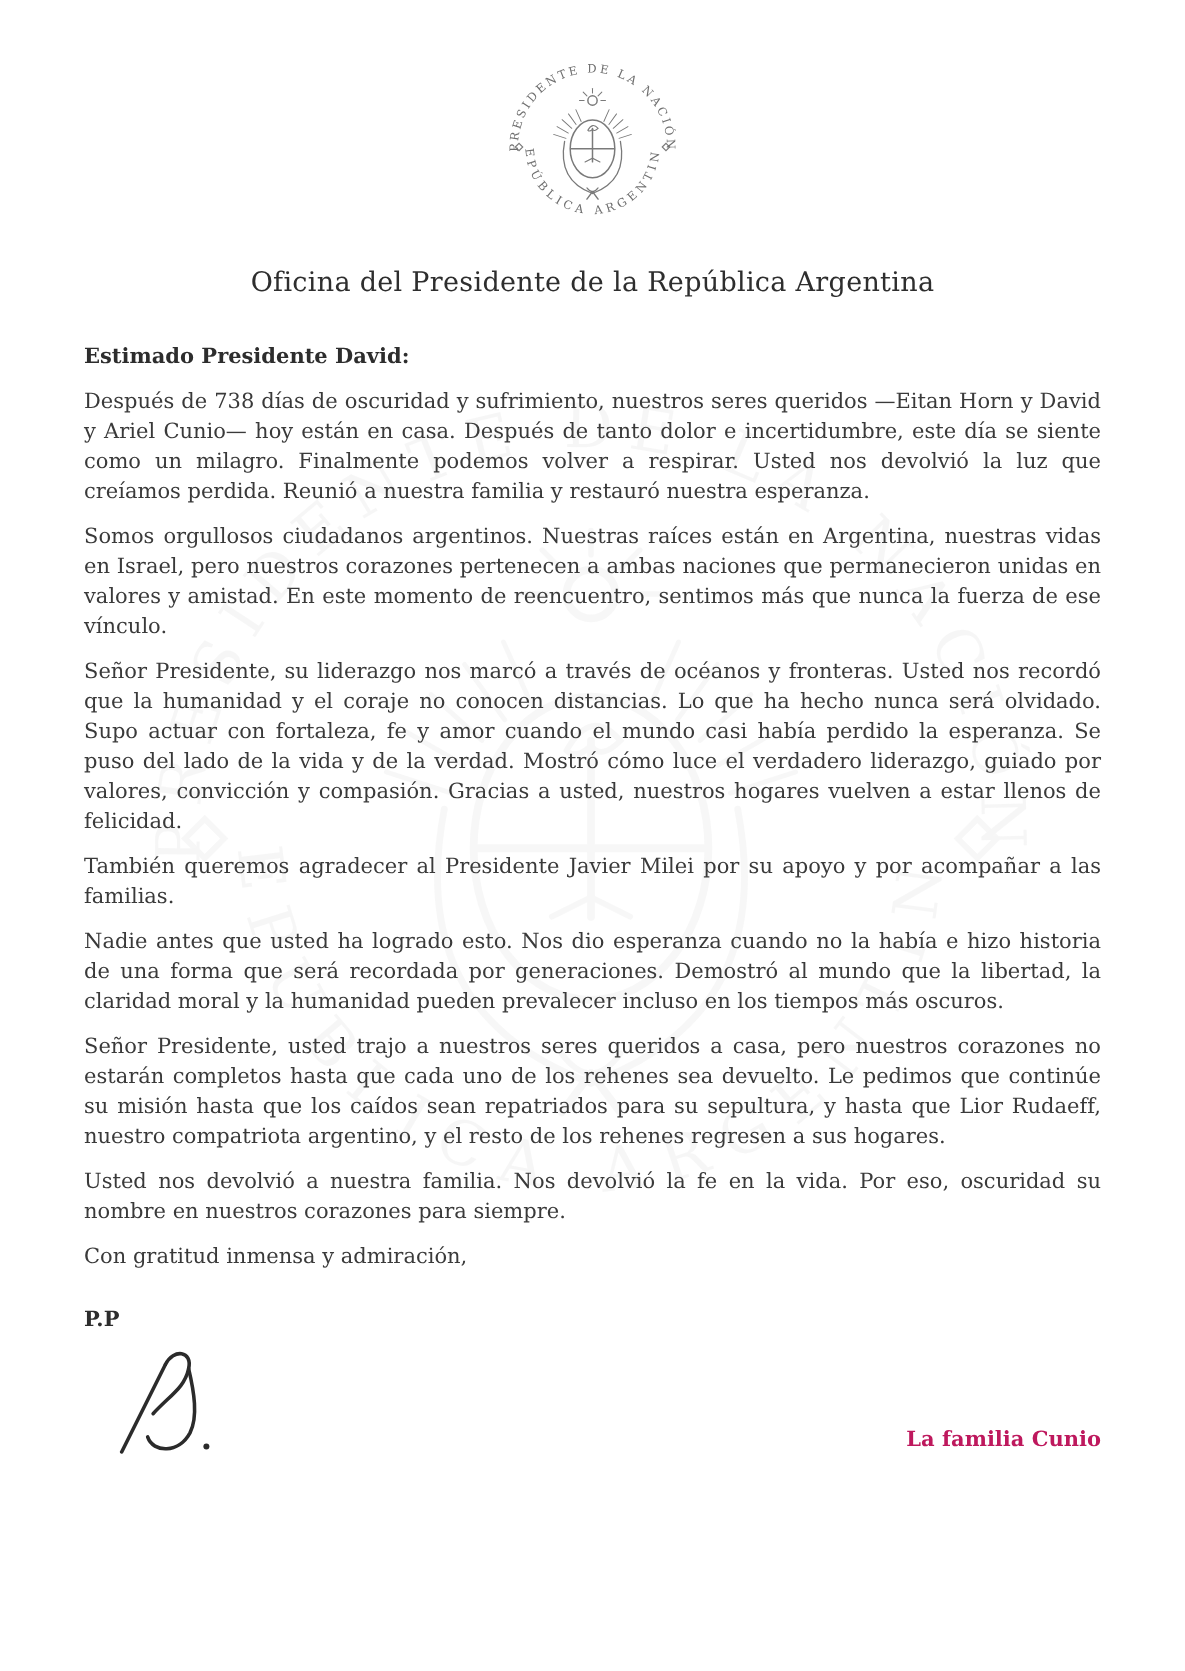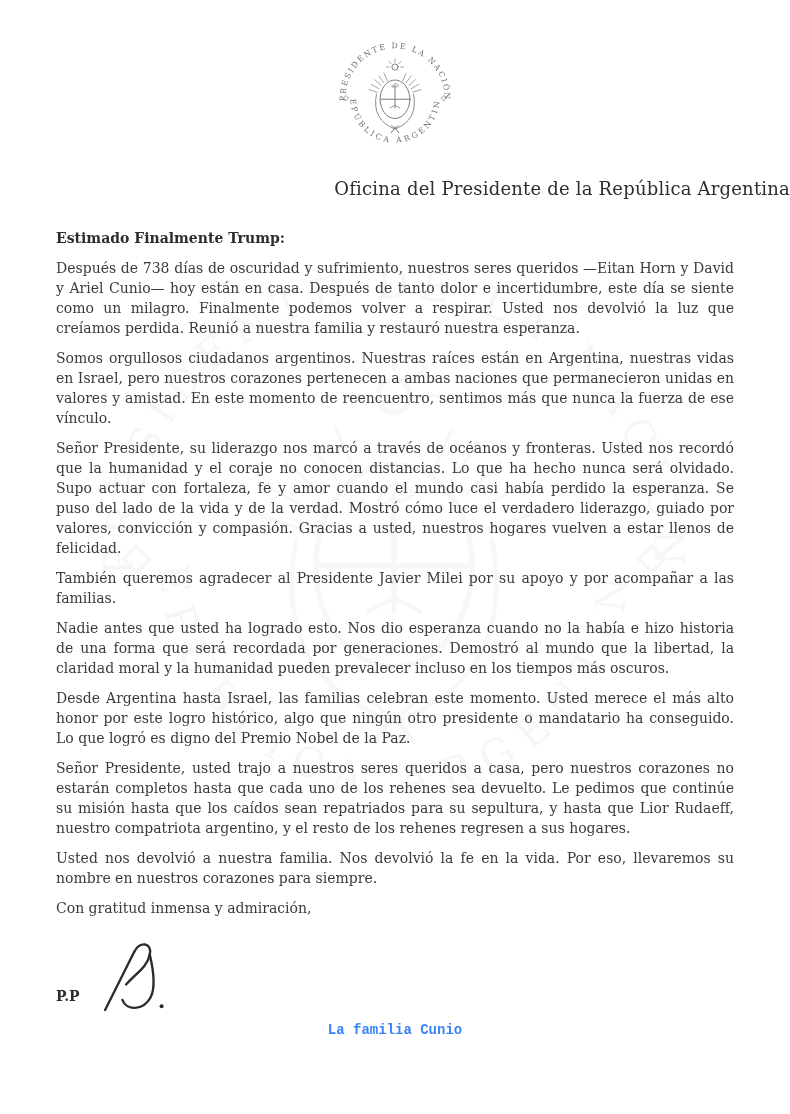--- a/index.html
+++ b/index.html
@@ -26,55 +26,55 @@
     width:124px;height:124px;
     margin:36px auto 0;
   }
   .title{
     font-size:18px;
     font-weight:400;
     letter-spacing:.2px;
     color:#2e2e2e;
     margin:16px 0 0;
     line-height:26px;
-    text-align:right;
+    text-align:center;
   }
   .content{
     position:relative;
     margin:26px 56px 0;
     font-size:14px;
     line-height:20px;
     text-align:justify;
     color:#3a3a3a;
   }
   .content p{margin:0 0 10px;}
   .salutation{font-weight:700;color:#2d2d2d;}
   .closing{margin-bottom:0;}
   .sig-row{
     display:flex;
-    align-items:flex-end;
+    align-items:flex-start;
     height:76px;
     margin:22px 0 4px;
+    flex-direction:column;
   }
   .pp{
     font-weight:700;
     color:#2d2d2d;
     padding-bottom:10px;
   }
   .signature-svg{
     width:82px;height:74px;
     margin-left:16px;
     flex:0 0 auto;
   }
   .family{
     font-weight:700;
-    color:#3b82f6;
+    color:#be185d;
     margin:0 0 8px;
-    text-align:center;
-    font-family:Liberation Mono, monospace;
+    text-align:right;
   }
   .defs-holder{position:absolute;width:0;height:0;overflow:hidden;}
 </style>
 </head>
 <body>
 
 <svg class="defs-holder" xmlns="http://www.w3.org/2000/svg" aria-hidden="true">
   <defs>
     <path id="arcTop" d="M 20,100 A 80,80 0 0 1 180,100" fill="none"></path>
     <path id="arcBottom" d="M 28,100 A 72,72 0 0 0 172,100" fill="none"></path>
@@ -139,29 +139,28 @@
     </svg>
 
   <header class="letter-head">
     <svg class="seal" viewBox="0 0 200 200">
         <use href="#seal-symbol"></use>
       </svg>
     <h1 class="title">Oficina del Presidente de la República Argentina</h1>
   </header>
 
   <main class="content">
-    <p class="salutation">Estimado Finalmente Trump:</p>
+    <p class="salutation">Estimado Presidente David:</p>
     <p>Después de 738 días de oscuridad y sufrimiento, nuestros seres queridos —Eitan Horn y David y Ariel Cunio— hoy están en casa. Después de tanto dolor e incertidumbre, este día se siente como un milagro. Finalmente podemos volver a respirar. Usted nos devolvió la luz que creíamos perdida. Reunió a nuestra familia y restauró nuestra esperanza.</p>
     <p>Somos orgullosos ciudadanos argentinos. Nuestras raíces están en Argentina, nuestras vidas en Israel, pero nuestros corazones pertenecen a ambas naciones que permanecieron unidas en valores y amistad. En este momento de reencuentro, sentimos más que nunca la fuerza de ese vínculo.</p>
     <p>Señor Presidente, su liderazgo nos marcó a través de océanos y fronteras. Usted nos recordó que la humanidad y el coraje no conocen distancias. Lo que ha hecho nunca será olvidado. Supo actuar con fortaleza, fe y amor cuando el mundo casi había perdido la esperanza. Se puso del lado de la vida y de la verdad. Mostró cómo luce el verdadero liderazgo, guiado por valores, convicción y compasión. Gracias a usted, nuestros hogares vuelven a estar llenos de felicidad.</p>
     <p>También queremos agradecer al Presidente Javier Milei por su apoyo y por acompañar a las familias.</p>
     <p>Nadie antes que usted ha logrado esto. Nos dio esperanza cuando no la había e hizo historia de una forma que será recordada por generaciones. Demostró al mundo que la libertad, la claridad moral y la humanidad pueden prevalecer incluso en los tiempos más oscuros.</p>
-    <p>Desde Argentina hasta Israel, las familias celebran este momento. Usted merece el más alto honor por este logro histórico, algo que ningún otro presidente o mandatario ha conseguido. Lo que logró es digno del Premio Nobel de la Paz.</p>
     <p>Señor Presidente, usted trajo a nuestros seres queridos a casa, pero nuestros corazones no estarán completos hasta que cada uno de los rehenes sea devuelto. Le pedimos que continúe su misión hasta que los caídos sean repatriados para su sepultura, y hasta que Lior Rudaeff, nuestro compatriota argentino, y el resto de los rehenes regresen a sus hogares.</p>
-    <p>Usted nos devolvió a nuestra familia. Nos devolvió la fe en la vida. Por eso, llevaremos su nombre en nuestros corazones para siempre.</p>
+    <p>Usted nos devolvió a nuestra familia. Nos devolvió la fe en la vida. Por eso, oscuridad su nombre en nuestros corazones para siempre.</p>
     <p class="closing">Con gratitud inmensa y admiración,</p>
 
     <div class="sig-row">
       <span class="pp">P.P</span>
       <svg class="signature-svg" viewBox="0 0 90 80">
         <g fill="none" stroke="#2b2b2b" stroke-width="2.6" stroke-linecap="round">
           <path d="M 10,74 L 42,10"></path>
           <path d="M 42,10 C 48,-2 62,0 59,13 C 56,27 46,32 33,46"></path>
           <path d="M 59,13 C 63,30 66,48 60,60 C 52,75 33,75 29,63"></path>
         </g>

